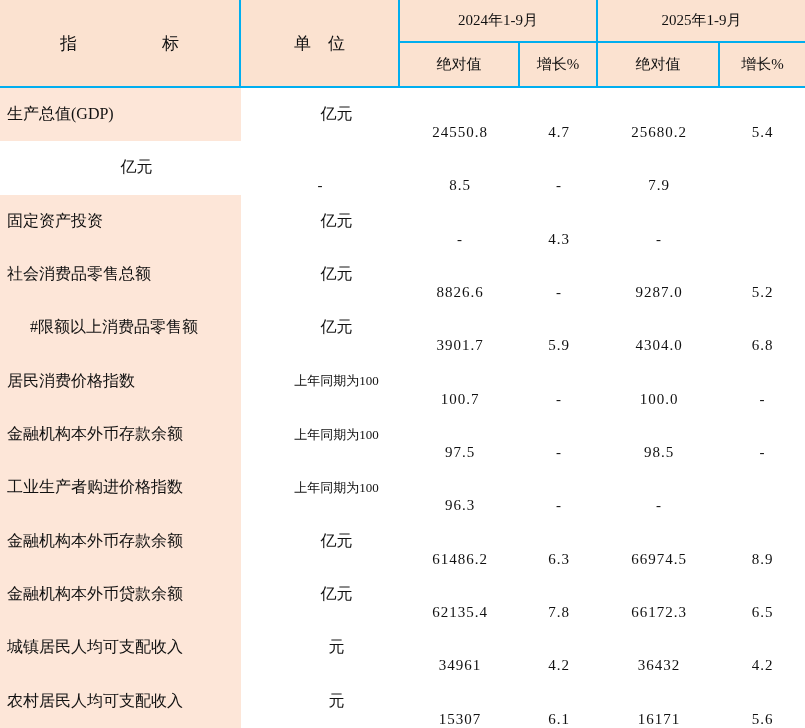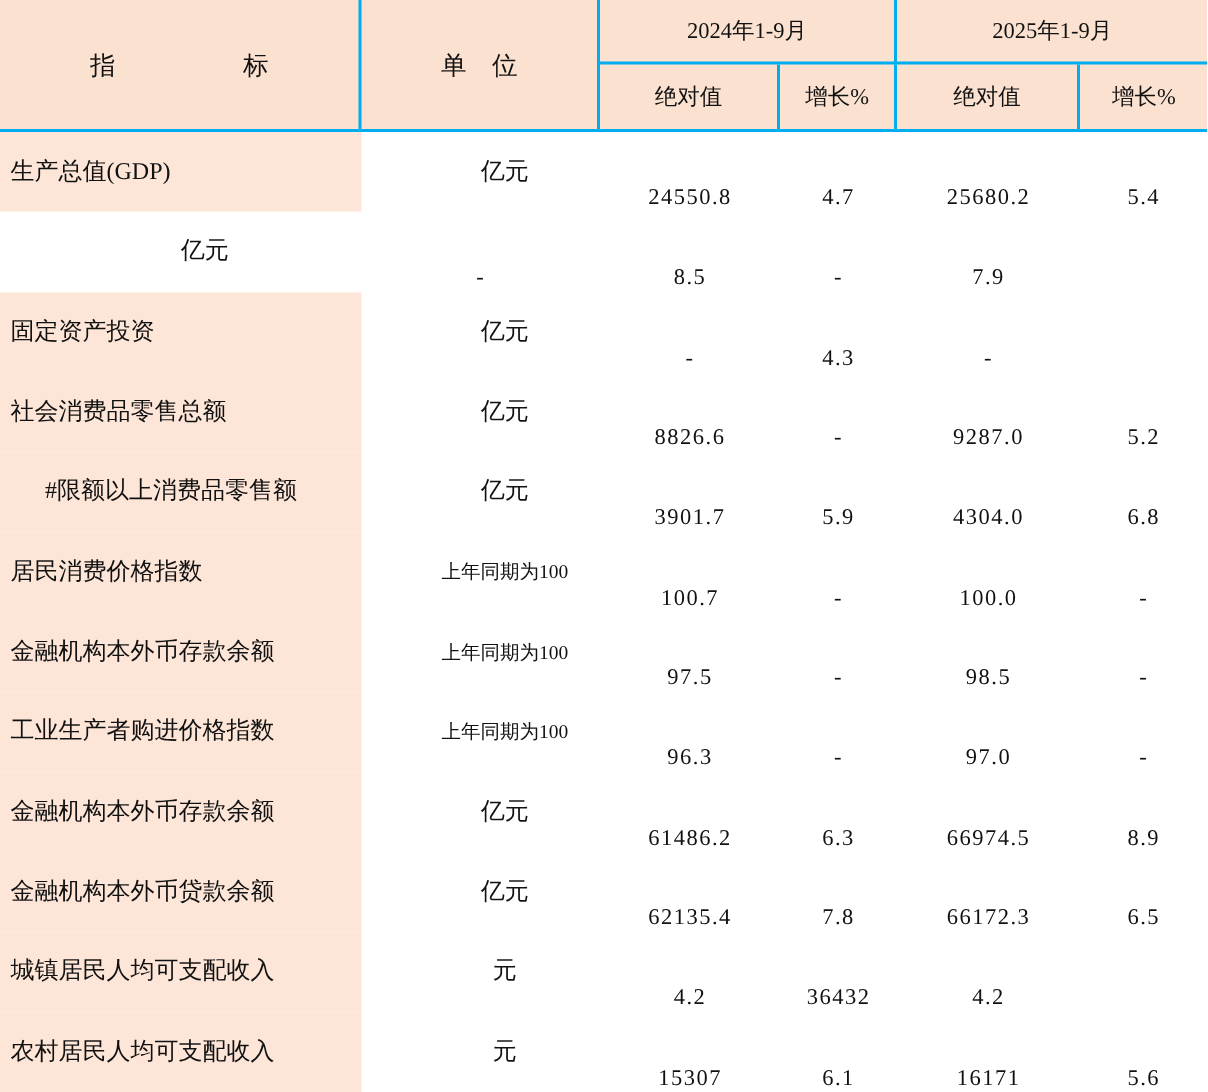--- a/index.html
+++ b/index.html
@@ -145,21 +145,20 @@
       <div class="c num">-</div>
       <div class="c num">98.5</div>
       <div class="c num">-</div>
     </div>
 
     <div class="row">
       <div class="c ind">工业生产者购进价格指数</div>
       <div class="c unit unit-small">上年同期为100</div>
       <div class="c num">96.3</div>
       <div class="c num">-</div>
-      <div class="c num">97.0</div>
       <div class="c num">-</div>
     </div>
 
     <div class="row">
       <div class="c ind">金融机构本外币存款余额</div>
       <div class="c unit">亿元</div>
       <div class="c num">61486.2</div>
       <div class="c num">6.3</div>
       <div class="c num">66974.5</div>
       <div class="c num">8.9</div>
@@ -170,20 +169,21 @@
       <div class="c unit">亿元</div>
       <div class="c num">62135.4</div>
       <div class="c num">7.8</div>
       <div class="c num">66172.3</div>
       <div class="c num">6.5</div>
     </div>
 
     <div class="row">
       <div class="c ind">城镇居民人均可支配收入</div>
       <div class="c unit">元</div>
+      <div class="c num">34961</div>
       <div class="c num">4.2</div>
       <div class="c num">36432</div>
       <div class="c num">4.2</div>
     </div>
 
     <div class="row">
       <div class="c ind">农村居民人均可支配收入</div>
       <div class="c unit">元</div>
       <div class="c num">15307</div>
       <div class="c num">6.1</div>

